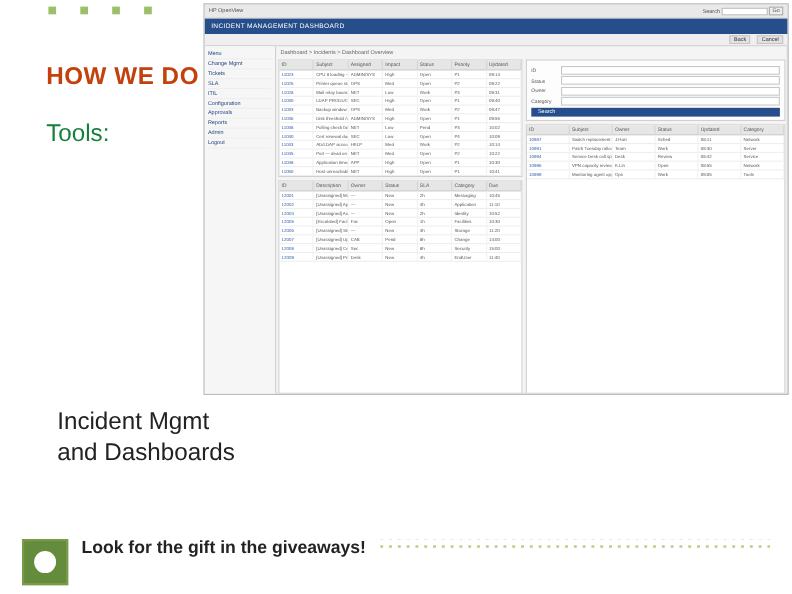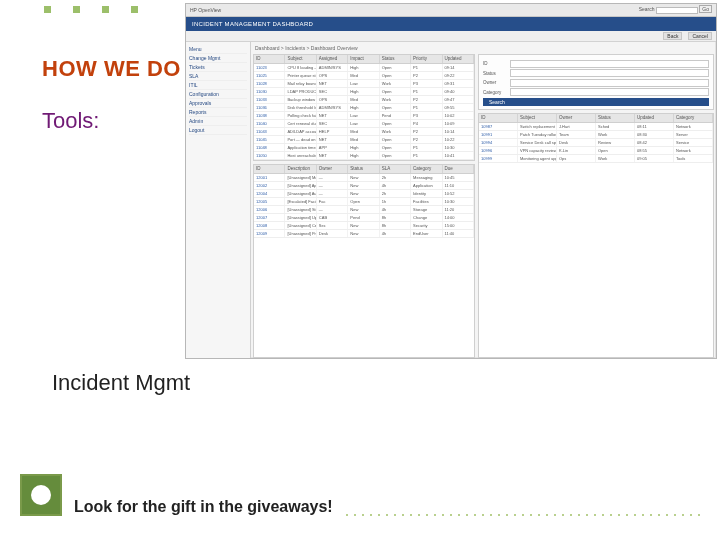--- a/index.html
+++ b/index.html
@@ -1,21 +1,21 @@
 <!DOCTYPE html>
 <html><head>
 <meta charset="utf-8">
 <style>
   html,body{margin:0;padding:0;width:720px;height:540px;font-family:Arial,Helvetica,sans-serif;background:#fff;overflow:hidden;position:relative}
   .dots-top{position:absolute;top:6px;left:44px;display:flex;gap:22px}
   .dots-top span{width:7px;height:7px;background:#9cbf6a;display:inline-block}
   .heading{position:absolute;top:56px;left:42px;color:#c2410c;font-weight:bold;font-size:22px;letter-spacing:.5px}
-  .tools{position:absolute;top:108px;left:42px;font-size:22px;color:#701a75}
+  .tools{position:absolute;top:108px;left:42px;font-size:22px;color:#15803d}
   .subtitle{position:absolute;top:369px;left:52px;font-size:22px;color:#222;line-height:1.25}
-  .footer{position:absolute;bottom:24px;left:0;right:0;display:flex;align-items:flex-end}
+  .footer{position:absolute;bottom:8px;left:0;right:0;display:flex;align-items:flex-start}
   .logo{width:38px;height:38px;margin-left:20px;border:2px solid #7a9a4a;background:#658c3c;position:relative;display:flex;align-items:center;justify-content:center}
   .logo .sun{width:20px;height:20px;border-radius:50%;background:#fff;position:relative}
   .tagline{margin-left:12px;font-weight:bold;font-size:16px;color:#222}
   .dotline{flex:1;margin-left:10px;margin-right:20px;height:8px;background-image:radial-gradient(#b9d08e 1.3px,transparent 1.3px);background-size:8px 8px;background-position:0 3px}
   
   .shot{position:absolute;top:3px;left:185px;width:530px;height:354px;border:1px solid #b7b7b7;background:#f4f4f4;box-shadow:0 0 0 1px #e2e2e2 inset;font-size:5px;color:#444;overflow:hidden}
   .topbar{height:12px;background:#e9e9e9;border-bottom:1px solid #c7c7c7;display:flex;align-items:center;padding:0 4px;justify-content:space-between}
   .topbar span{font-size:5px;color:#555}
   .banner{height:14px;background:#264e8a;color:#fff;font-size:6px;display:flex;align-items:center;padding:0 6px;letter-spacing:.3px}
   .toolbar{height:10px;background:#efefef;border-bottom:1px solid #d2d2d2;display:flex;justify-content:flex-end;align-items:center;padding:0 4px;gap:6px}
@@ -49,20 +49,21 @@
     <span></span>
     <span></span>
     <span></span>
   </div>
 
 <div class="heading">HOW WE DO</div>
 <div class="tools">Tools:</div>
 
 <div class="subtitle">
   <div>Incident Mgmt</div>
+  <div>and Dashboards</div>
 </div>
 
 <div class="shot">
   <div class="topbar">
     <span>HP OpenView</span>
     <span>
       <span>Search</span>
       <span class="inp" style="display:inline-block;width:40px;height:5px;border:1px solid #bbb;background:#fff;vertical-align:middle"></span>
       <span style="border:1px solid #aaa;padding:0 2px;background:#eee">Go</span>
     </span>

